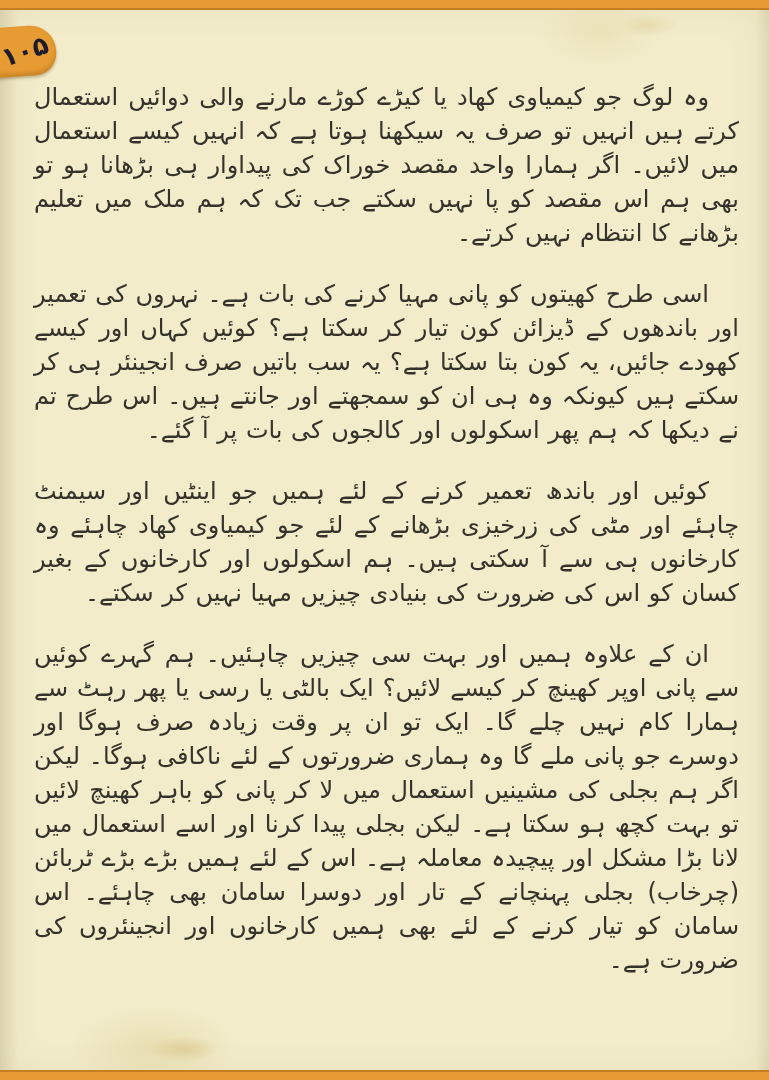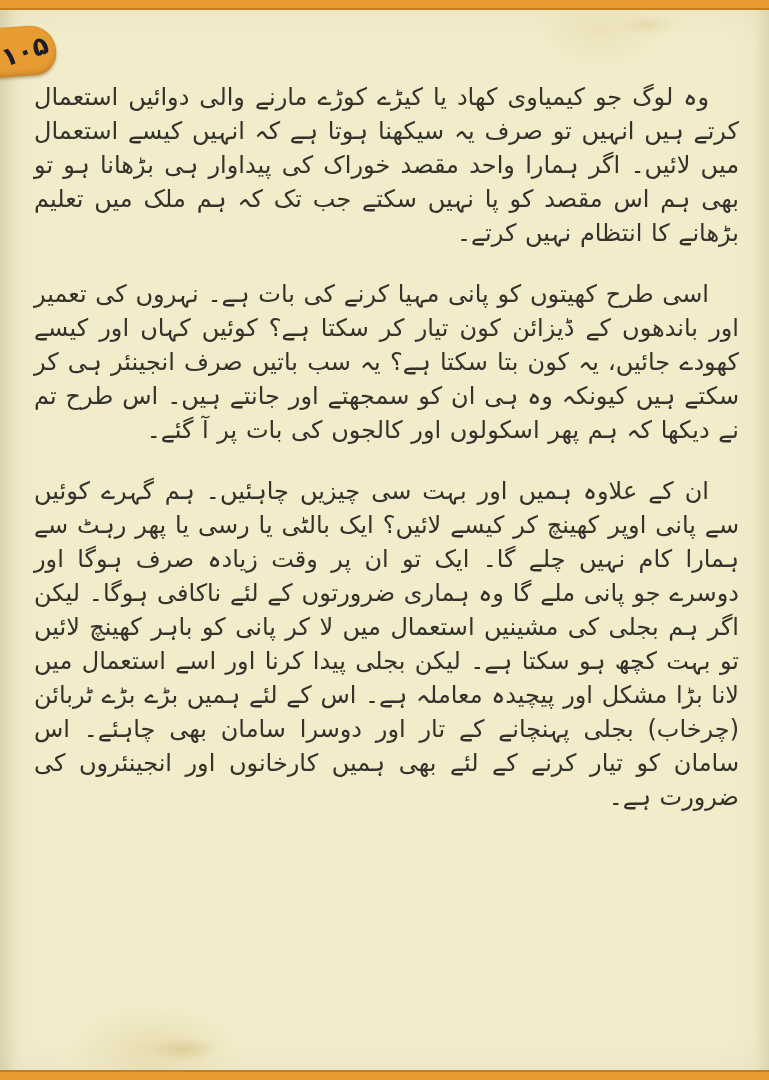--- a/index.html
+++ b/index.html
@@ -81,20 +81,21 @@
 
   <div class="band top"></div>
 
   <div class="page-tab">
     <span class="num">۱۰۵</span>
   </div>
 
   <div class="content">
     <p>وہ لوگ جو کیمیاوی کھاد یا کیڑے کوڑے مارنے والی دوائیں استعمال کرتے ہیں انہیں تو صرف یہ سیکھنا ہوتا ہے کہ انہیں کیسے استعمال میں لائیں۔ اگر ہمارا واحد مقصد خوراک کی پیداوار ہی بڑھانا ہو تو بھی ہم اس مقصد کو پا نہیں سکتے جب تک کہ ہم ملک میں تعلیم بڑھانے کا انتظام نہیں کرتے۔</p>
     <p>اسی طرح کھیتوں کو پانی مہیا کرنے کی بات ہے۔ نہروں کی تعمیر اور باندھوں کے ڈیزائن کون تیار کر سکتا ہے؟ کوئیں کہاں اور کیسے کھودے جائیں، یہ کون بتا سکتا ہے؟ یہ سب باتیں صرف انجینئر ہی کر سکتے ہیں کیونکہ وہ ہی ان کو سمجھتے اور جانتے ہیں۔ اس طرح تم نے دیکھا کہ ہم پھر اسکولوں اور کالجوں کی بات پر آ گئے۔</p>
+    <p>کوئیں اور باندھ تعمیر کرنے کے لئے ہمیں جو اینٹیں اور سیمنٹ چاہئے اور مٹی کی زرخیزی بڑھانے کے لئے جو کیمیاوی کھاد چاہئے وہ کارخانوں ہی سے آ سکتی ہیں۔ ہم اسکولوں اور کارخانوں کے بغیر کسان کو اس کی ضرورت کی بنیادی چیزیں مہیا نہیں کر سکتے۔</p>
     <p>ان کے علاوہ ہمیں اور بہت سی چیزیں چاہئیں۔ ہم گہرے کوئیں سے پانی اوپر کھینچ کر کیسے لائیں؟ ایک بالٹی یا رسی یا پھر رہٹ سے ہمارا کام نہیں چلے گا۔ ایک تو ان پر وقت زیادہ صرف ہوگا اور دوسرے جو پانی ملے گا وہ ہماری ضرورتوں کے لئے ناکافی ہوگا۔ لیکن اگر ہم بجلی کی مشینیں استعمال میں لا کر پانی کو باہر کھینچ لائیں تو بہت کچھ ہو سکتا ہے۔ لیکن بجلی پیدا کرنا اور اسے استعمال میں لانا بڑا مشکل اور پیچیدہ معاملہ ہے۔ اس کے لئے ہمیں بڑے بڑے ٹربائن (چرخاب) بجلی پہنچانے کے تار اور دوسرا سامان بھی چاہئے۔ اس سامان کو تیار کرنے کے لئے بھی ہمیں کارخانوں اور انجینئروں کی ضرورت ہے۔</p>
   </div>
 
   <div class="stain stain-1"></div>
   <div class="stain stain-2"></div>
 
   <div class="band bottom"></div>
 
 </div>
 

